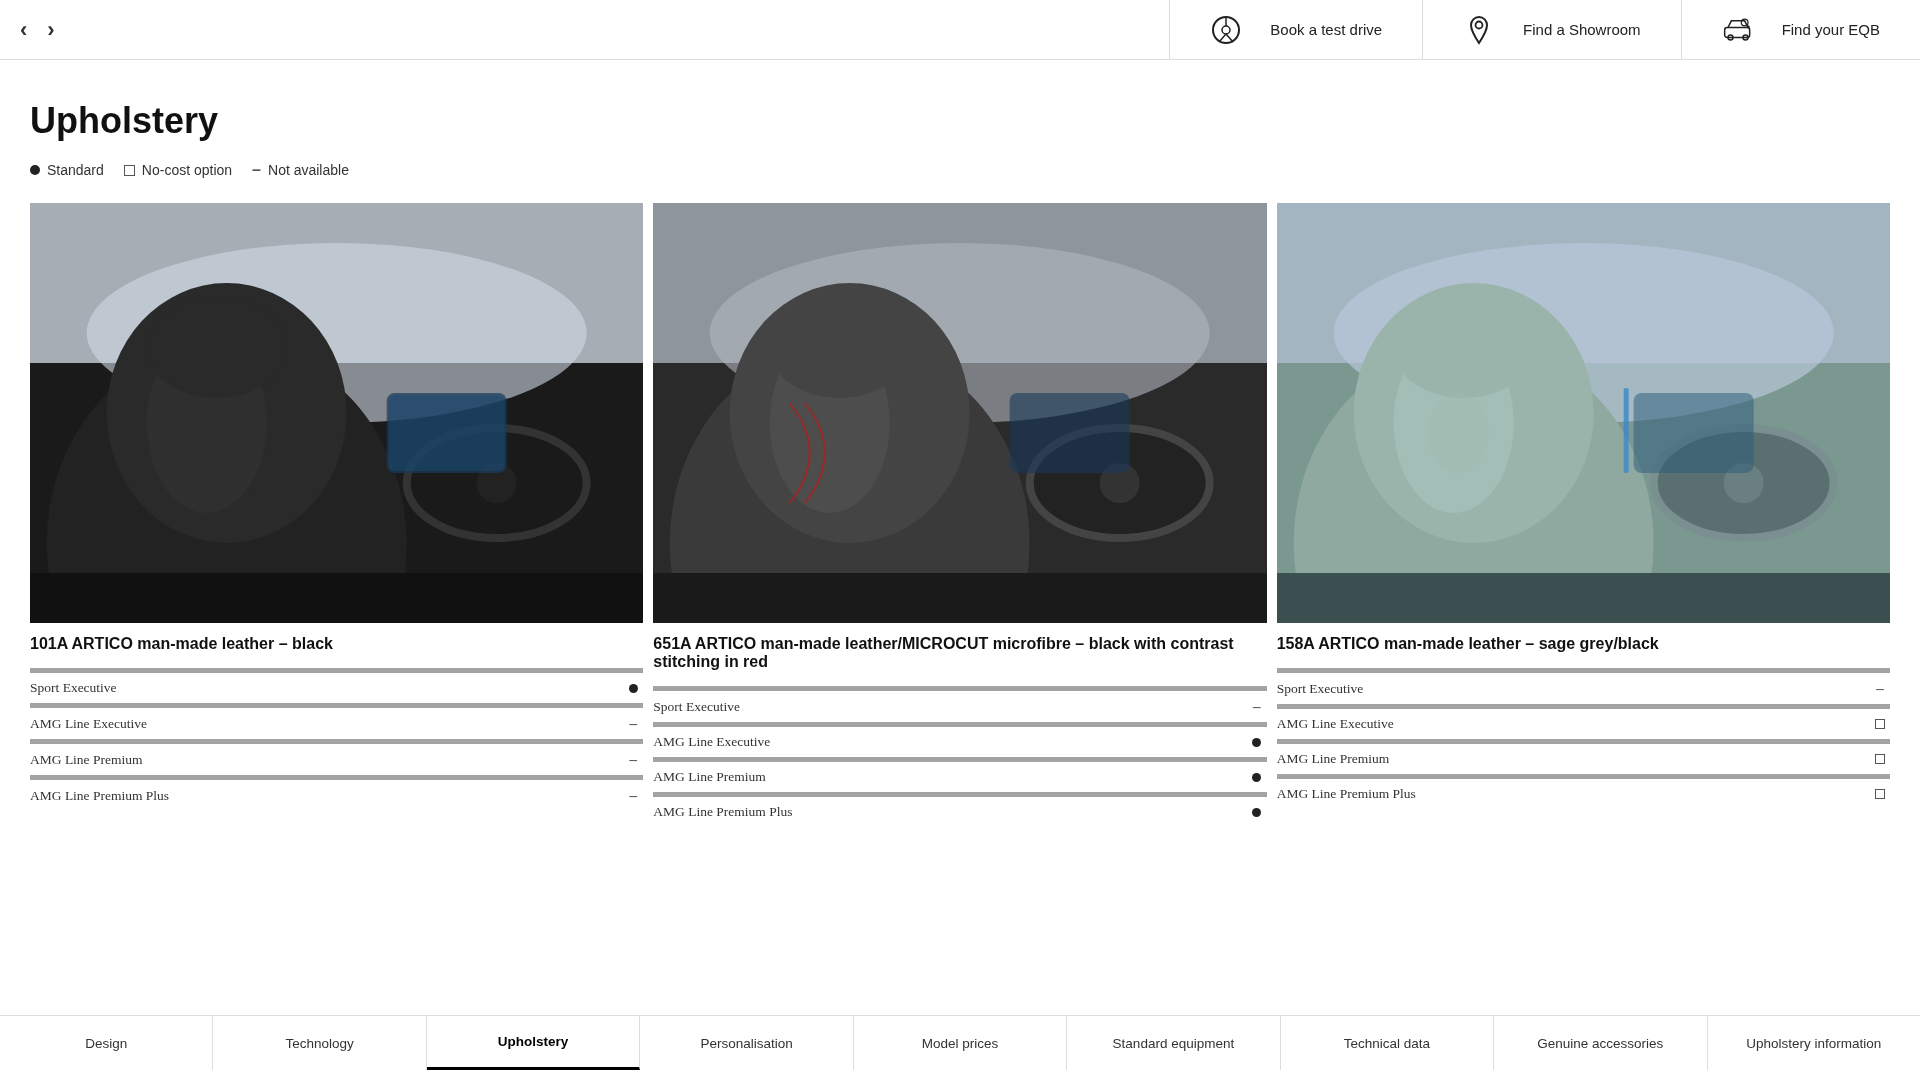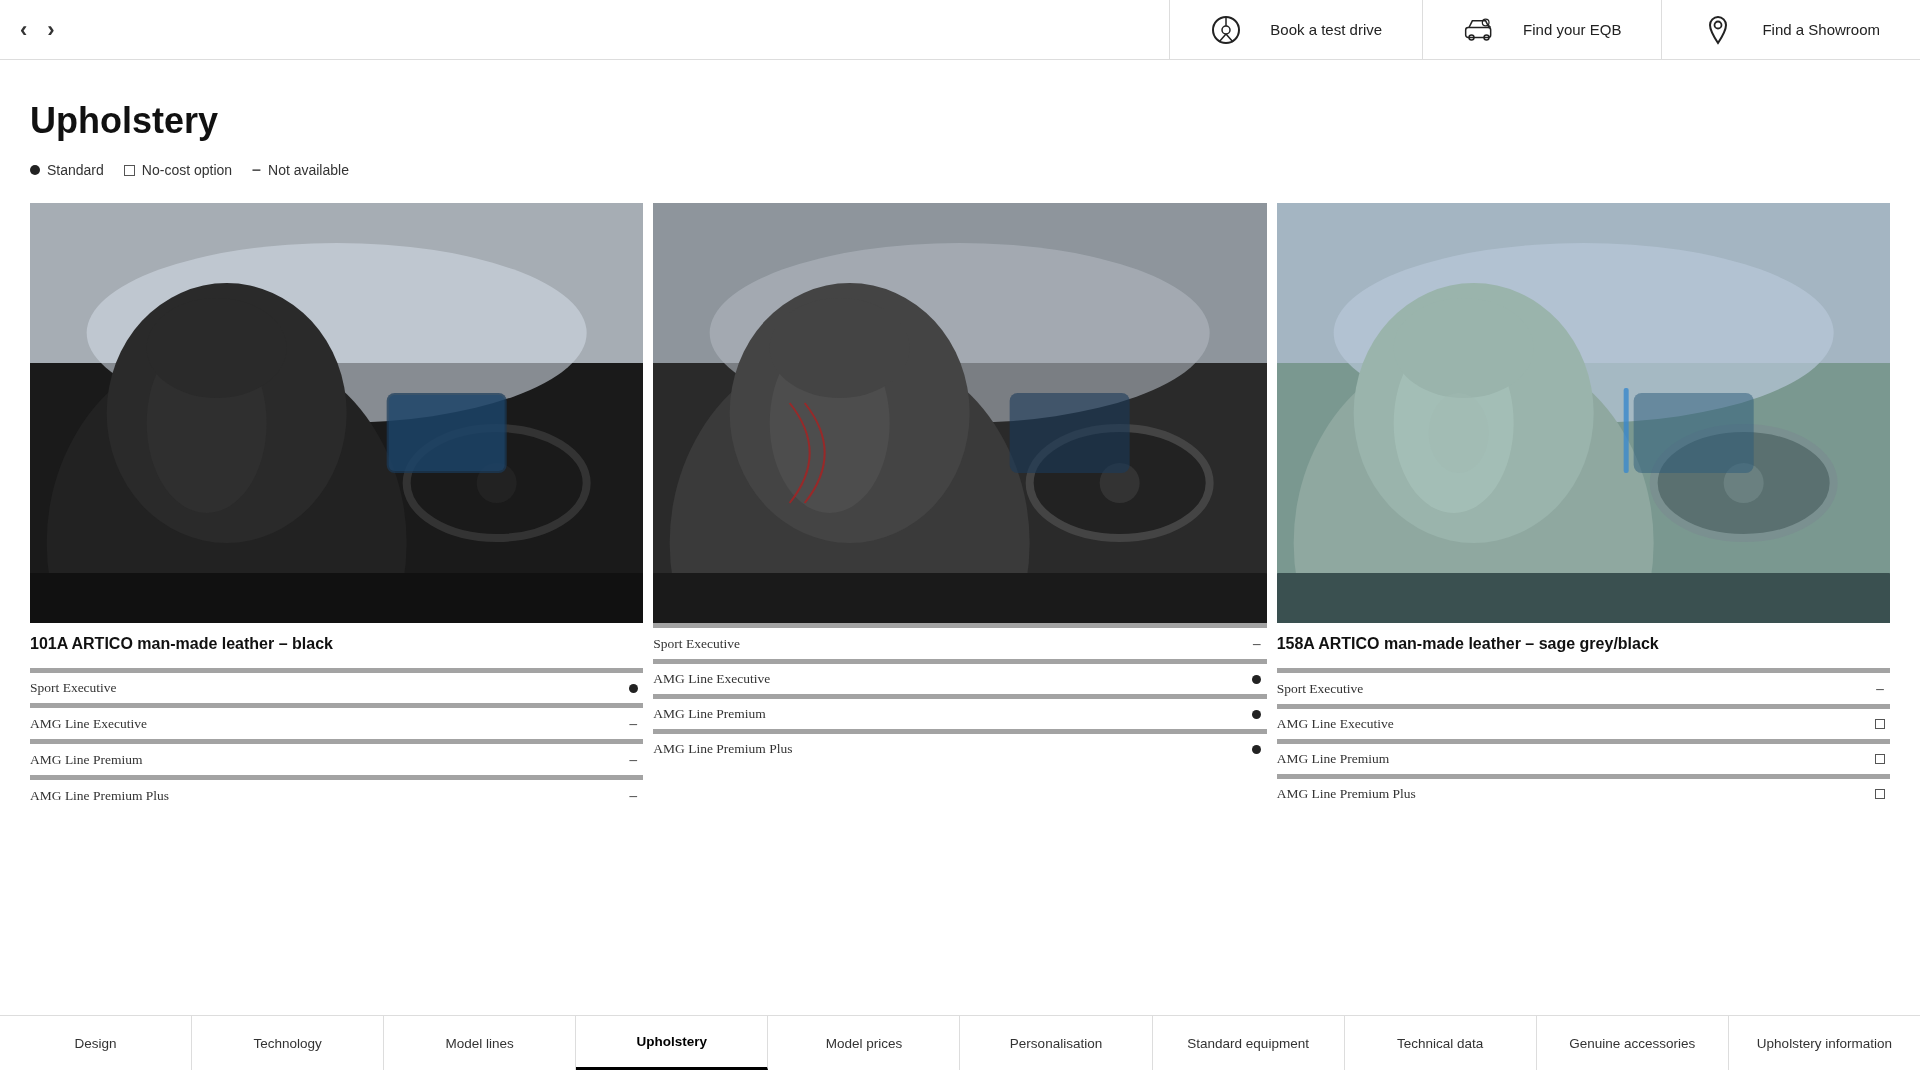--- a/index.html
+++ b/index.html
@@ -209,45 +209,45 @@
       <span class="action-icon">
         <svg viewBox="0 0 30 30" fill="none" xmlns="http://www.w3.org/2000/svg">
           <circle cx="15" cy="15" r="13" stroke="#222" stroke-width="2"></circle>
           <circle cx="15" cy="15" r="4" stroke="#222" stroke-width="1.5"></circle>
           <line x1="15" y1="11" x2="15" y2="2" stroke="#222" stroke-width="1.5"></line>
           <line x1="15" y1="19" x2="8" y2="27" stroke="#222" stroke-width="1.5"></line>
           <line x1="15" y1="19" x2="22" y2="27" stroke="#222" stroke-width="1.5"></line>
         </svg>
       </span>
       <span>Book a test drive</span>
+    </a>
+
+    <a class="header-action" href="#">
+      <span class="action-icon">
+        <svg viewBox="0 0 30 30" fill="none" xmlns="http://www.w3.org/2000/svg">
+          <path d="M15 2C10.6 2 7 5.6 7 10C7 16 15 28 15 28C15 28 23 16 23 10C23 5.6 19.4 2 15 2Z" stroke="#222" stroke-width="2"></path>
+          <circle cx="15" cy="10" r="3.5" stroke="#222" stroke-width="1.8"></circle>
+        </svg>
+      </span>
+      <span>Find a Showroom</span>
     </a>
 
     <a class="header-action" href="#">
       <span class="action-icon">
         <svg viewBox="0 0 36 30" fill="none" xmlns="http://www.w3.org/2000/svg">
           <rect x="2" y="12" width="30" height="12" rx="3" stroke="#222" stroke-width="1.8"></rect>
           <path d="M6 12 L10 4 H26 L30 12" stroke="#222" stroke-width="1.8"></path>
           <circle cx="9" cy="24" r="3" stroke="#222" stroke-width="1.8"></circle>
           <circle cx="27" cy="24" r="3" stroke="#222" stroke-width="1.8"></circle>
           <circle cx="26" cy="6" r="4" stroke="#222" stroke-width="1.5"></circle>
           <line x1="29" y1="9" x2="32" y2="12" stroke="#222" stroke-width="1.5"></line>
         </svg>
       </span>
       <span>Find your EQB</span>
     </a>
-
-    <a class="header-action" href="#">
-      <span class="action-icon">
-        <svg viewBox="0 0 30 30" fill="none" xmlns="http://www.w3.org/2000/svg">
-          <path d="M15 2C10.6 2 7 5.6 7 10C7 16 15 28 15 28C15 28 23 16 23 10C23 5.6 19.4 2 15 2Z" stroke="#222" stroke-width="2"></path>
-          <circle cx="15" cy="10" r="3.5" stroke="#222" stroke-width="1.8"></circle>
-        </svg>
-      </span>
-      <span>Find a Showroom</span>
-    </a>
   </div>
 </div>
 
 <div class="main-content">
 
   <h1 class="page-title">Upholstery</h1>
 
   <div class="legend">
     <div class="legend-item">
       <span class="legend-dot"></span>
@@ -335,20 +335,21 @@
           <path d="M155 200 Q195 250 155 300" stroke="#aa2020" stroke-width="2" fill="none" opacity="0.8"></path>
 
           <ellipse cx="470" cy="280" rx="90" ry="55" fill="#222" stroke="#444" stroke-width="8"></ellipse>
           <circle cx="470" cy="280" r="20" fill="#333"></circle>
 
           <rect x="0" y="370" width="620" height="80" fill="#1a1a1a" rx="5"></rect>
 
           <rect x="360" y="190" width="120" height="80" rx="8" fill="#1a3a5a" opacity="0.6"></rect>
         </svg>
       </div>
+      <div class="card-title">651A  ARTICO man-made leather/MICROCUT microfibre – black with contrast stitching in red</div>
       <div class="spec-row">
         <span>Sport Executive</span>
         <span class="spec-indicator">
           <span class="ind-dash">–</span>
         </span>
       </div>
       <div class="spec-row">
         <span>AMG Line Executive</span>
         <span class="spec-indicator">
           <span class="ind-dot"></span>
@@ -420,21 +421,20 @@
         </span>
       </div>
     </div>
 
   </div>
 </div>
 
 <div class="bottom-nav">
   <div class="bottom-nav-item">Design</div>
   <div class="bottom-nav-item">Technology</div>
-  <div class="bottom-nav-item">Model lines</div>
   <div class="bottom-nav-item active">Upholstery</div>
+  <div class="bottom-nav-item">Personalisation</div>
   <div class="bottom-nav-item">Model prices</div>
-  <div class="bottom-nav-item">Personalisation</div>
   <div class="bottom-nav-item">Standard equipment</div>
   <div class="bottom-nav-item">Technical data</div>
   <div class="bottom-nav-item">Genuine accessories</div>
   <div class="bottom-nav-item">Upholstery information</div>
 </div>
 
 </body></html>

